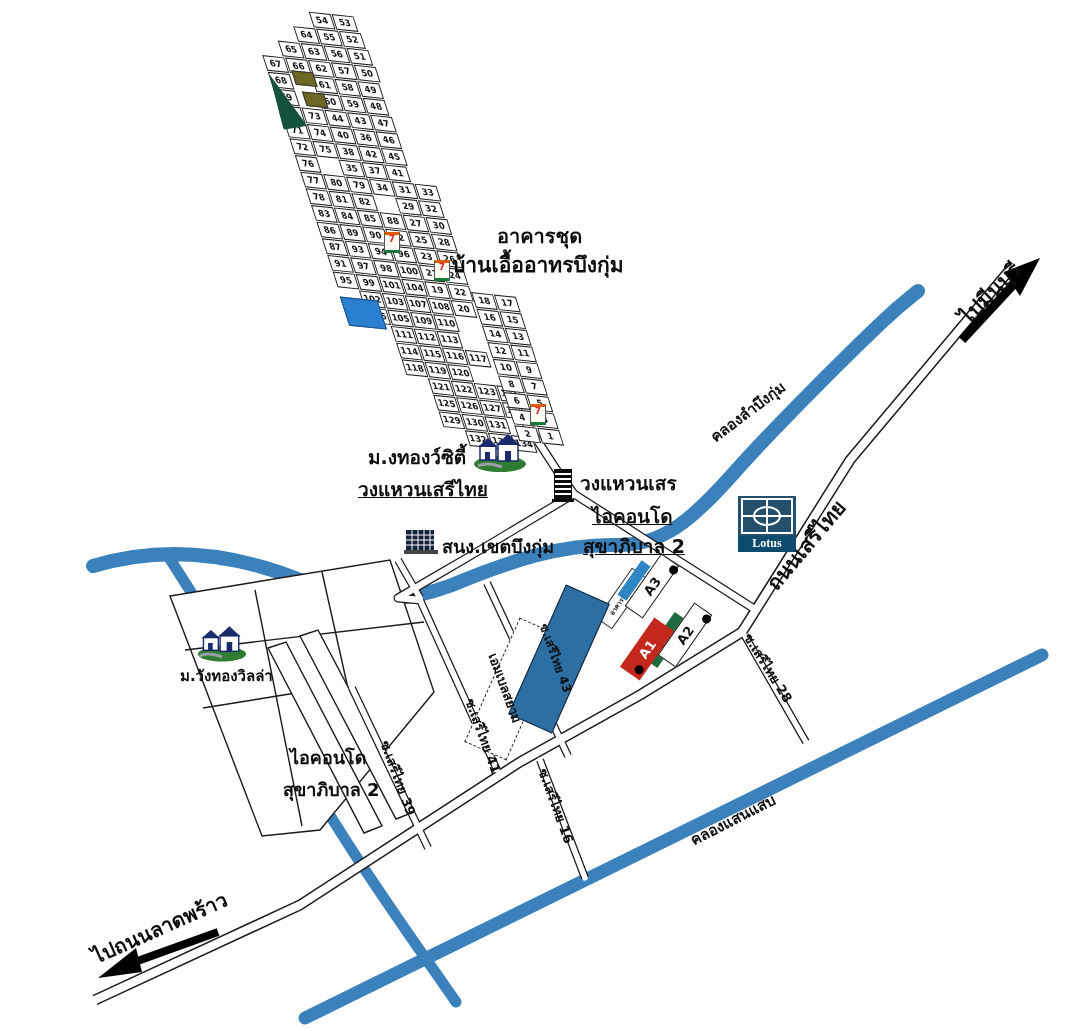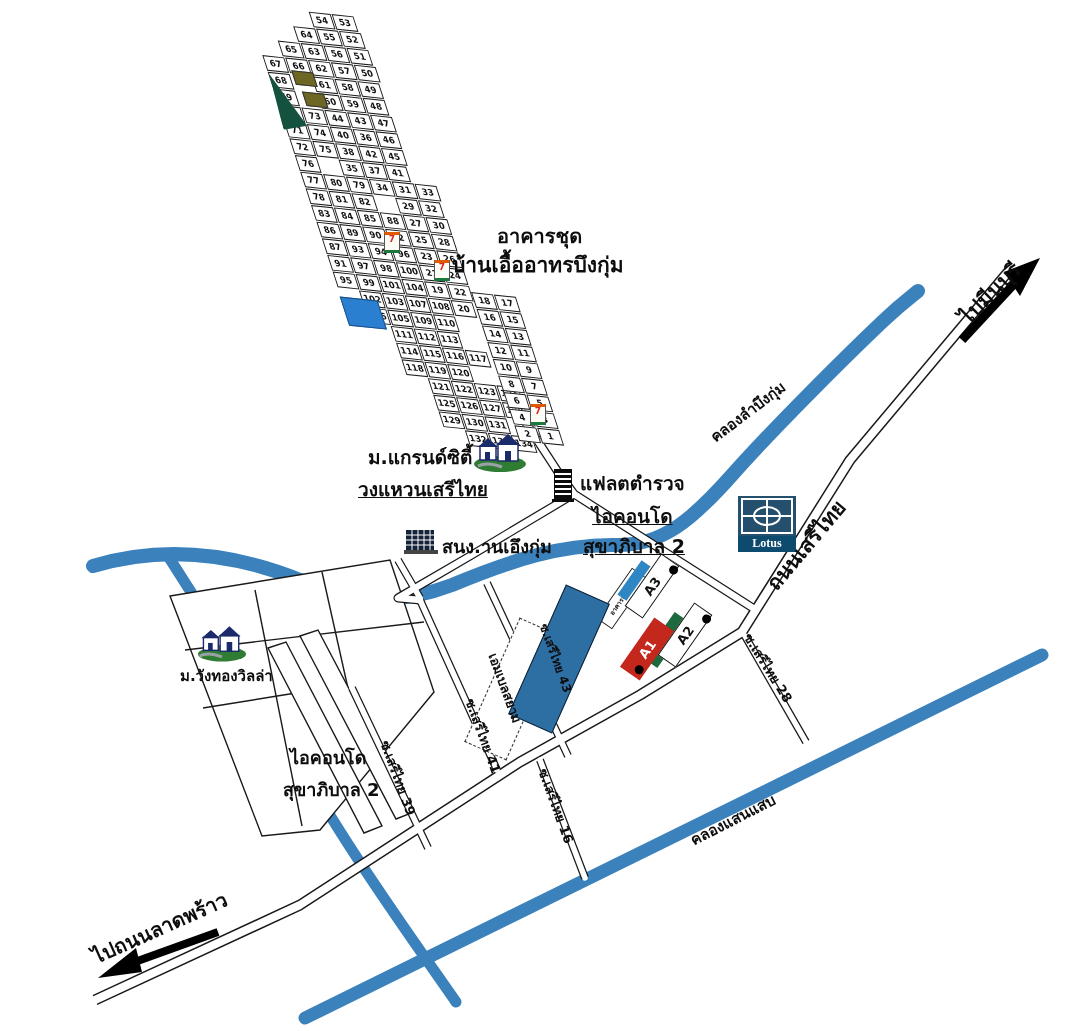--- a/index.html
+++ b/index.html
@@ -399,29 +399,29 @@
               transform:rotate(24deg);"></div>
   <div class="lbl c" style="left:505px;top:688px;font-size:13px;transform:translate(-50%,-50%) rotate(70deg);
               font-weight:bold;z-index:6;">เอมเบลสยาม</div>
   <div class="blk" style="left:535px;top:588px;width:46px;height:140px;background:#2e6fa3;border:1.5px solid #123;
               transform:rotate(24deg);"></div>
   <div class="lbl c" style="left:556px;top:658px;font-size:12px;transform:translate(-50%,-50%) rotate(70deg);">ซ.เสรีไทย 43</div>
 
   <div class="lbl" style="left:497px;top:220px;font-size:20px;">อาคารชุด</div>
   <div class="lbl" style="left:452px;top:248px;font-size:21px;">บ้านเอื้ออาทรบึงกุ่ม</div>
 
-  <div class="lbl" style="left:368px;top:442px;font-size:19px;">ม.แกรนด์ซิตี้</div>
+  <div class="lbl" style="left:368px;top:442px;font-size:19px;">ม.งทองว์ซิตี้</div>
   <div class="lbl" style="left:358px;top:474px;font-size:19px;text-decoration:underline;">วงแหวนเสรีไทย</div>
 
-  <div class="lbl" style="left:580px;top:468px;font-size:19px;">แฟลตตำรวจ</div>
+  <div class="lbl" style="left:580px;top:468px;font-size:19px;">วงแหวนเสร</div>
 
   <div class="lbl u" style="left:592px;top:501px;font-size:19px;">ไอคอนโด</div>
   <div class="lbl u" style="left:583px;top:531px;font-size:19px;">สุขาภิบาล 2</div>
 
-  <div class="lbl" style="left:442px;top:532px;font-size:18px;">สนง.านเอึงกุ่ม</div>
+  <div class="lbl" style="left:442px;top:532px;font-size:18px;">สนง.เขตบึงกุ่ม</div>
 
   <div class="lbl" style="left:180px;top:664px;font-size:15px;">ม.วังทองวิลล่า</div>
 
   <div class="lbl" style="left:290px;top:743px;font-size:18px;">ไอคอนโด</div>
   <div class="lbl" style="left:283px;top:775px;font-size:18px;">สุขาภิบาล 2</div>
 
   <div class="lbl c" style="left:806px;top:545px;font-size:21px;transform:translate(-50%,-50%) rotate(-50deg);">ถนนเสรีไทย</div>
   <div class="lbl c" style="left:990px;top:293px;font-size:21px;transform:translate(-50%,-50%) rotate(-45deg);">ไปมีนบุรี</div>
   <div class="lbl c" style="left:160px;top:928px;font-size:20px;transform:translate(-50%,-50%) rotate(-24deg);">ไปถนนลาดพร้าว</div>
 

